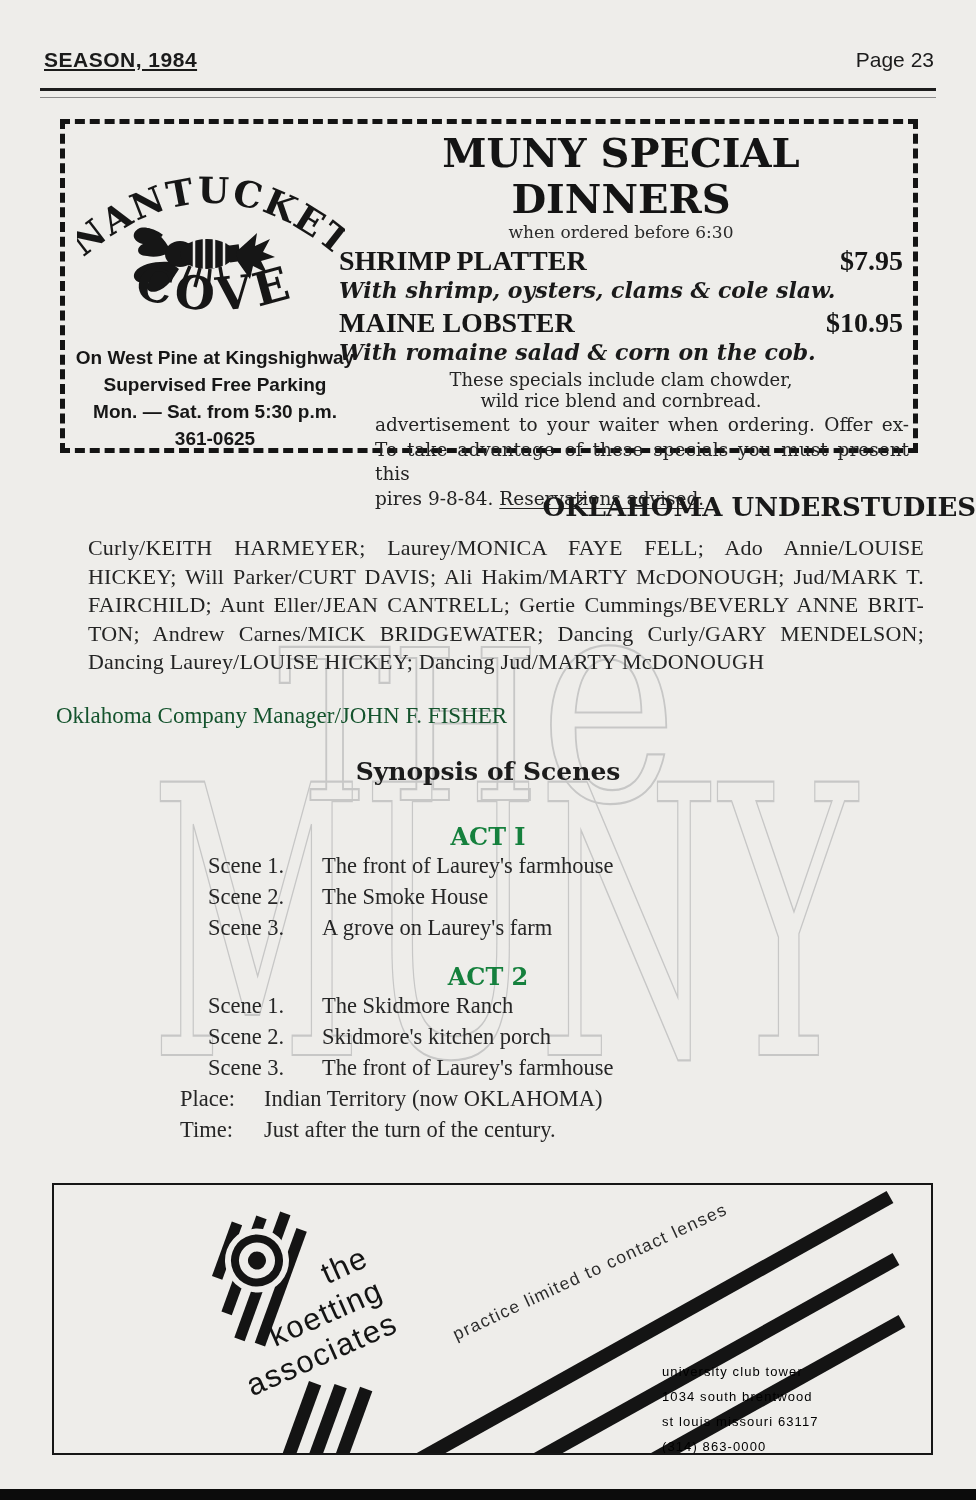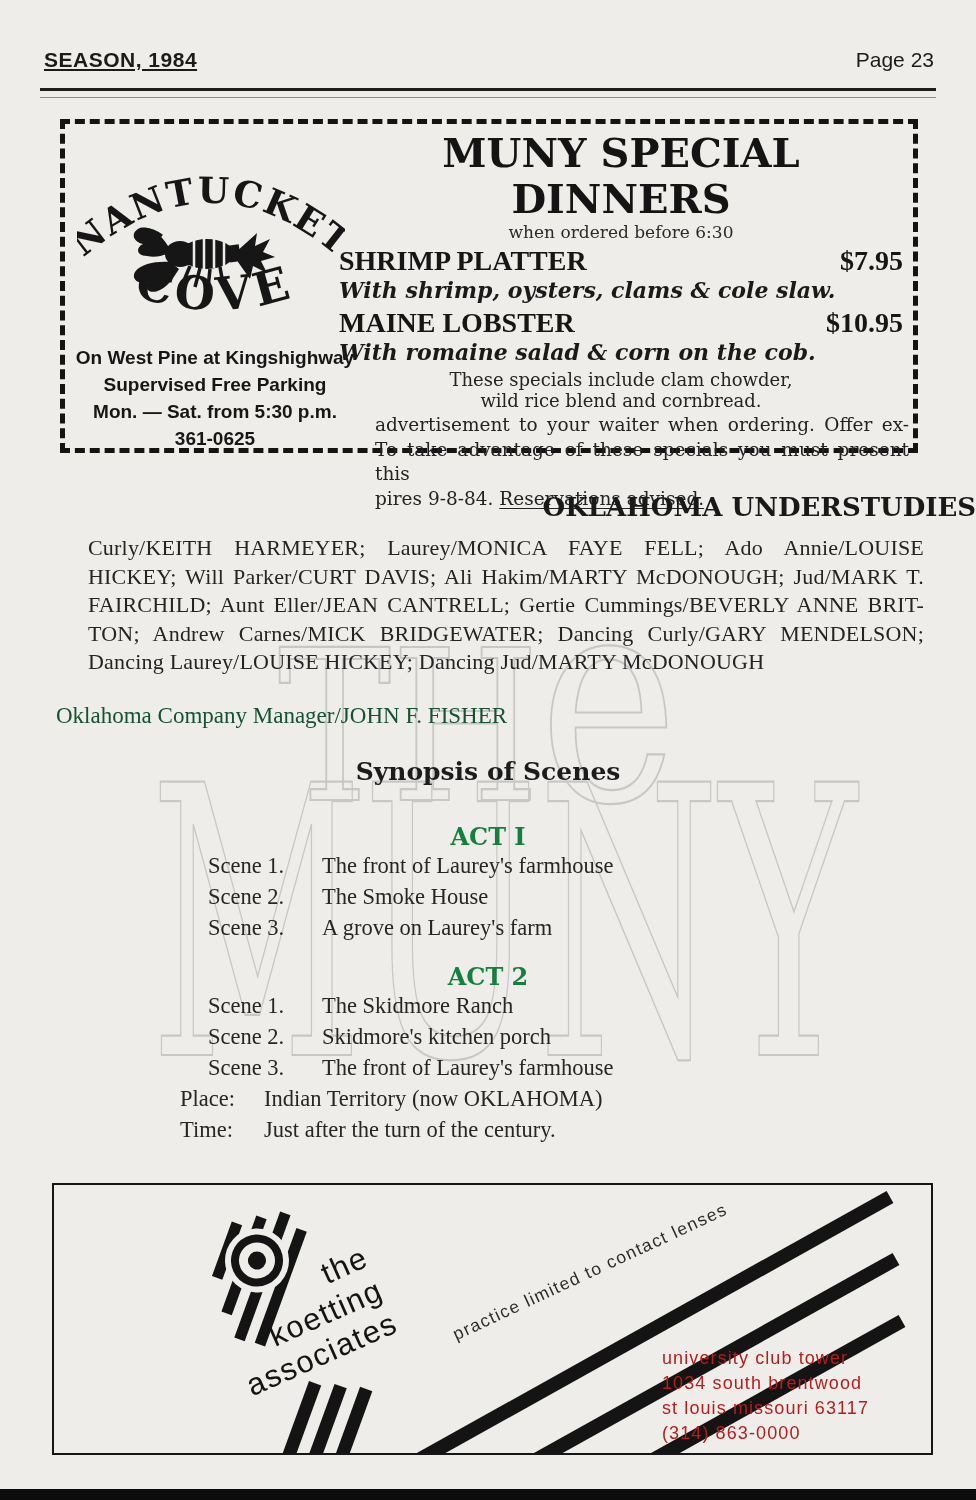--- a/index.html
+++ b/index.html
@@ -59,22 +59,22 @@
   
   .kad{position:absolute; left:52px; top:1183px; width:877px; height:268px;
        border:2px solid #161616; z-index:1; overflow:hidden;}
   .kad svg{position:absolute; left:0; top:0;}
   .kname{position:absolute; left:95px; top:148px; width:230px; text-align:right;
        transform:rotate(-24deg); transform-origin:0 0;
        font-family:"Liberation Sans", sans-serif; font-size:31px; line-height:36px;
        letter-spacing:1.5px; color:#141414;}
   .ktag{position:absolute; left:400px; top:140px; transform:rotate(-25deg); transform-origin:0 50%;
        font-family:"Liberation Sans", sans-serif; font-size:17.5px; letter-spacing:1.4px; color:#2c2c2c; white-space:nowrap;}
-  .kaddr{position:absolute; left:608px; top:161px;
-       font-family:"Liberation Sans", sans-serif; font-size:18px; line-height:25px; letter-spacing:1.1px; color:#b91c1c;}
+  .kaddr{position:absolute; left:608px; top:174px;
+       font-family:"Liberation Sans", sans-serif; font-size:13px; line-height:25px; letter-spacing:1.1px; color:#000000;}
   
   .botbar{position:absolute; left:0; top:1489px; width:100%; height:11px; background:#0c0c0c;}
 </style>
 </head>
 <body>
 
 <div class="page">
 
   <svg class="wm" width="976" height="1500" viewBox="0 0 976 1500">
     <g fill="none" stroke="#c3c3c3" stroke-width="2.2" opacity="0.9" font-family="DejaVu Serif, serif">

